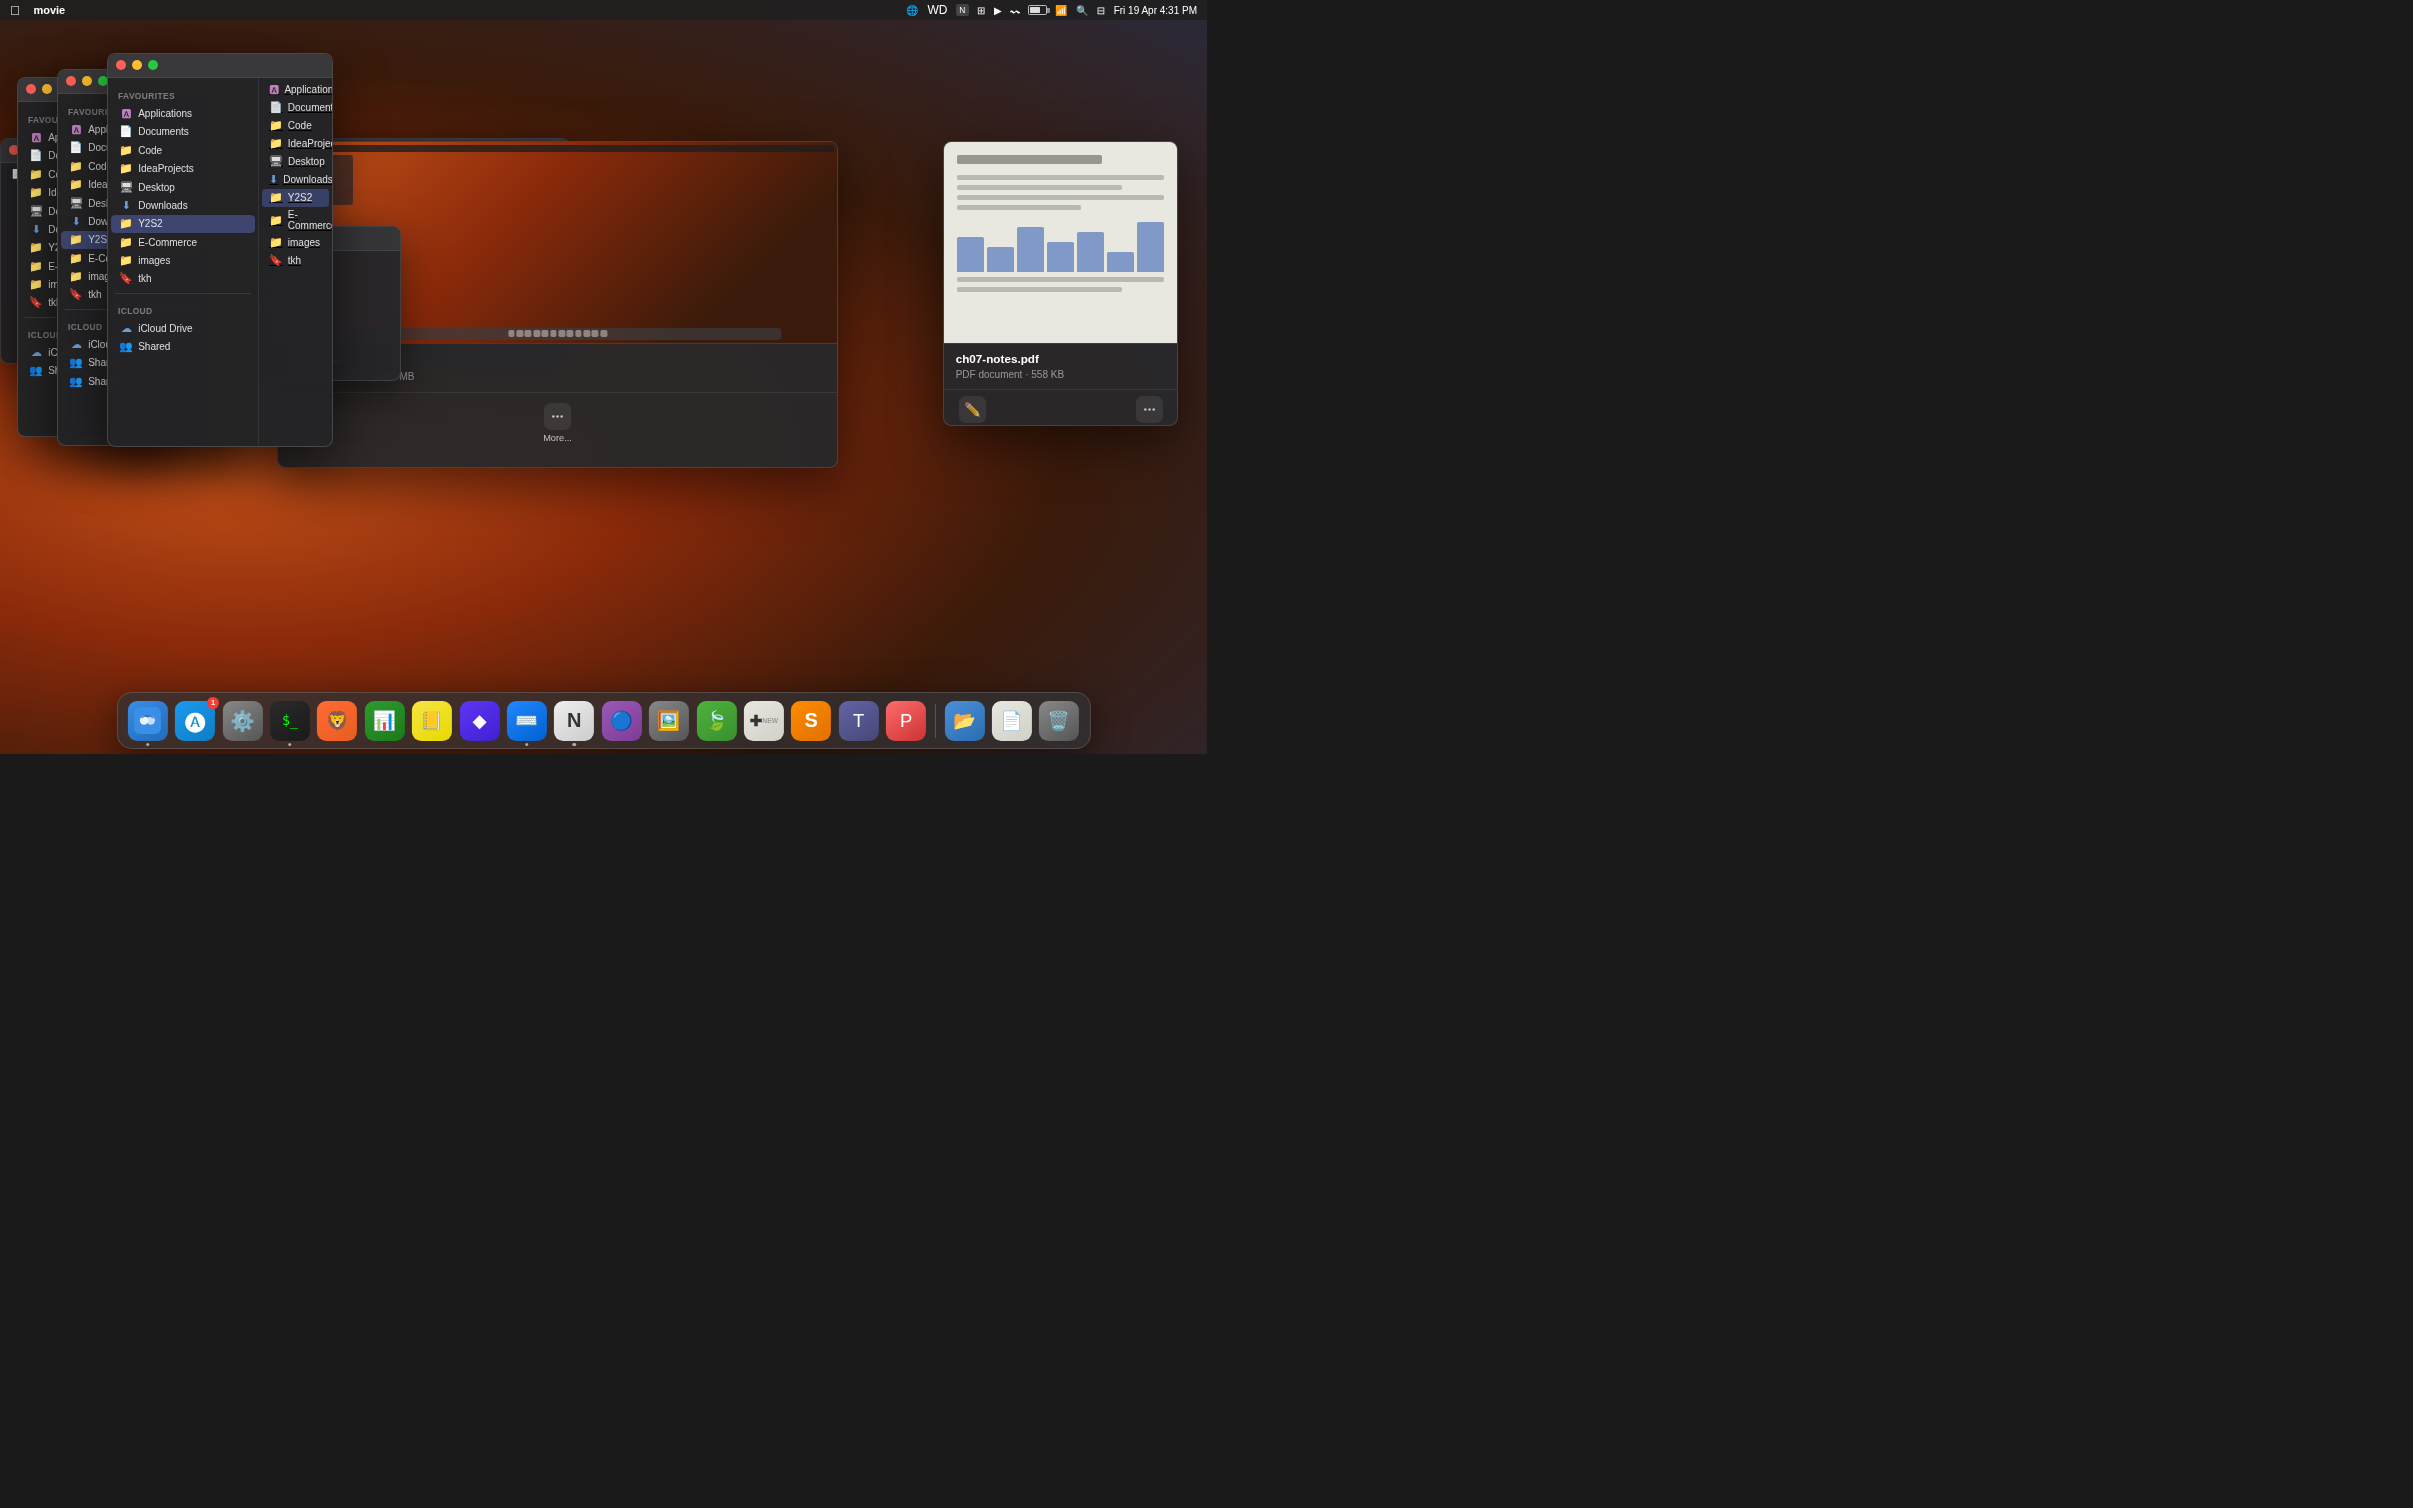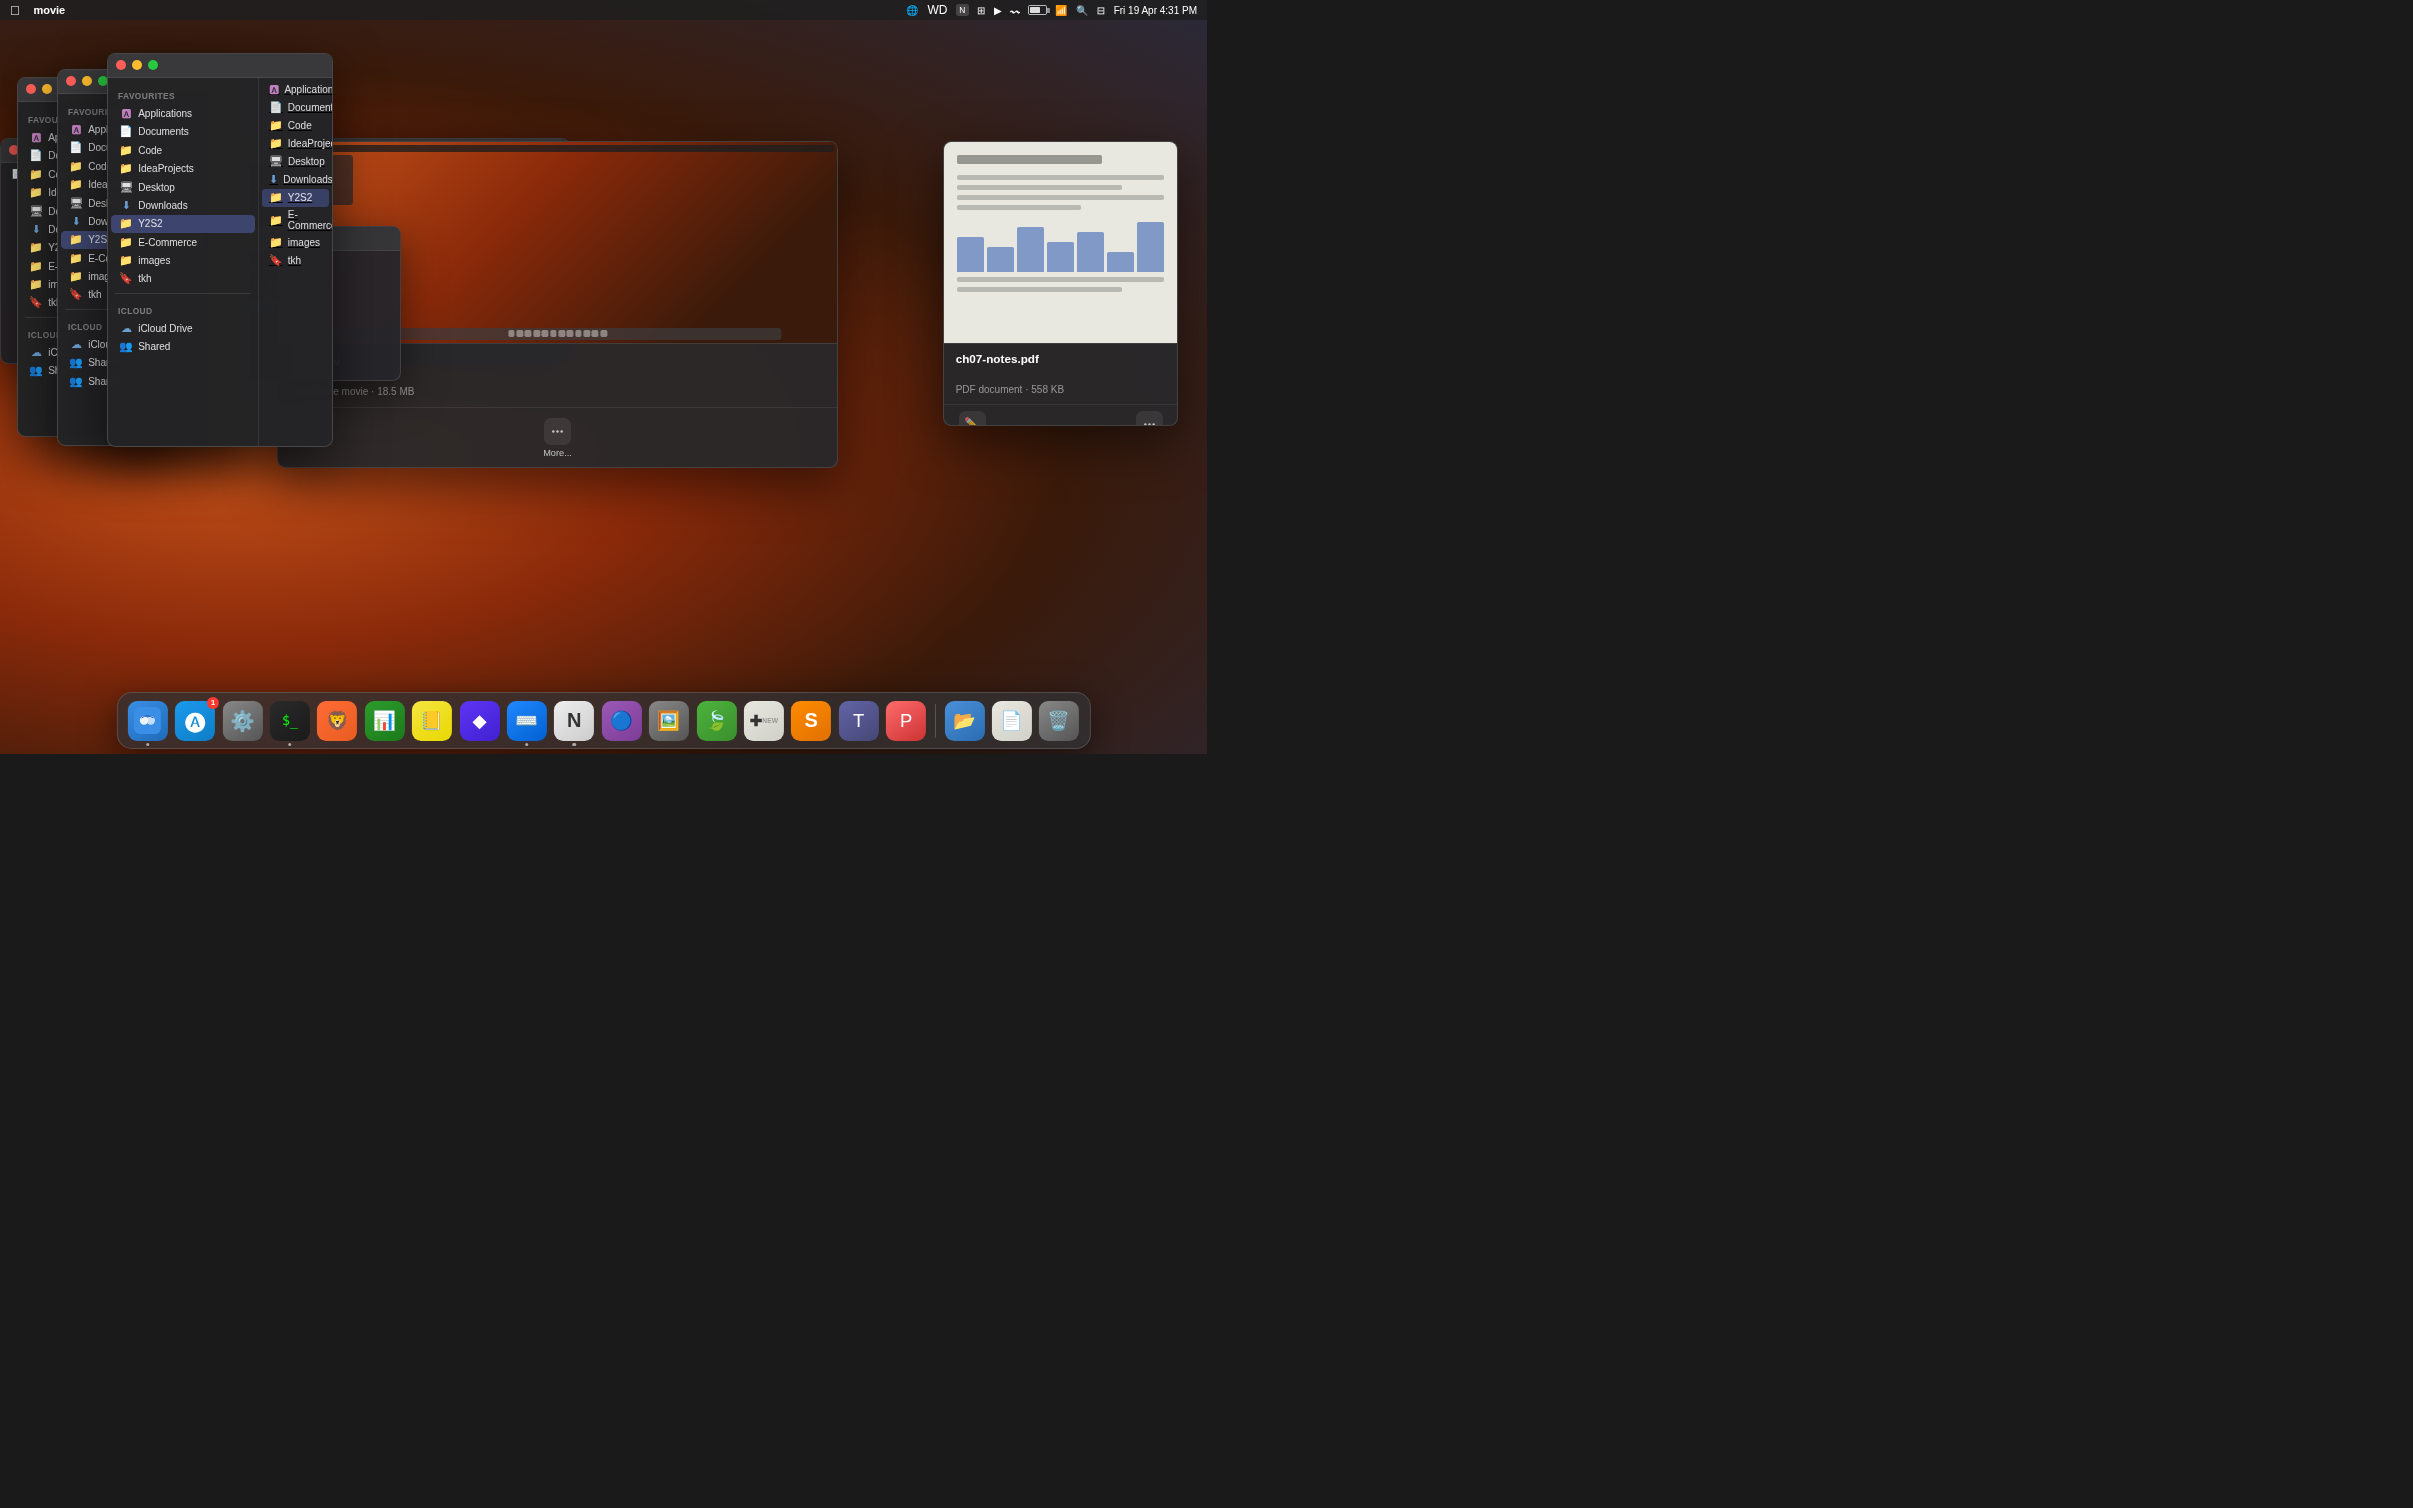--- a/index.html
+++ b/index.html
@@ -219,21 +219,21 @@
 
     .preview-info {
       padding: 10px 13.4px;
       border-top: 0.8px solid rgba(255,255,255,0.1);
     }
 
     .preview-title {
       font-size: 11.7px;
       font-weight: 600;
       color: white;
-      margin-bottom: 19px;
+      margin-bottom: 4px;
     }
 
     .preview-subtitle {
       font-size: 10px;
       color: rgba(255,255,255,0.5);
     }
 
     .preview-actions {
       display: flex;
       align-items: center;

